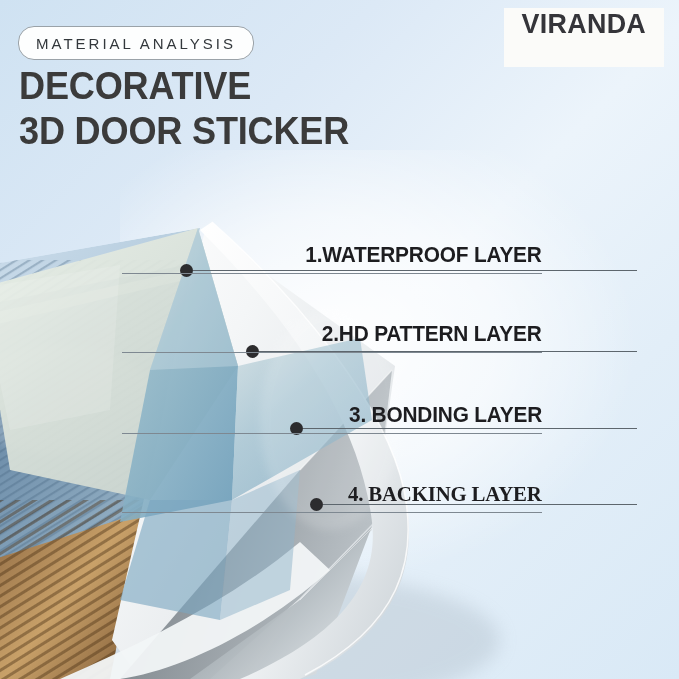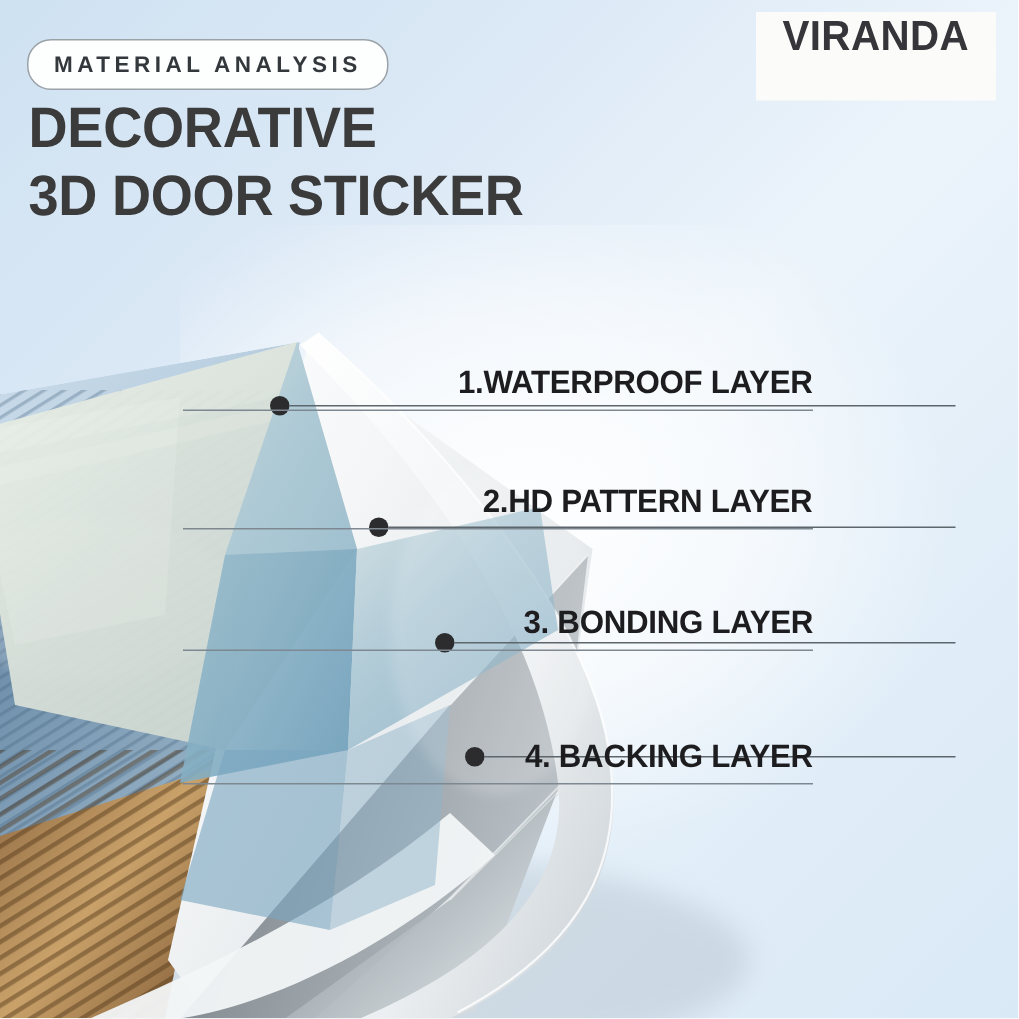--- a/index.html
+++ b/index.html
@@ -18,21 +18,21 @@
     pointer-events:none;
   }
 
   
   .badge{
     position:absolute;left:18px;top:26px;
     height:30px;box-sizing:border-box;
     padding:16px 17px;border:1px solid #9aa2a8;border-radius:16px;
     background:#fdfefe;
     display:flex;align-items:center;
-    font-size:15px;letter-spacing:3.0px;color:#33383c;font-weight:700;
+    font-size:15px;letter-spacing:3.0px;color:#33383c;font-weight:400;
     white-space:nowrap;
   }
   .title{
     position:absolute;left:19px;top:64px;width:470px;
     color:#3b3b3b;font-weight:bold;
     font-size:38px;line-height:45px;letter-spacing:-0.2px;
     transform:scaleX(.95);transform-origin:left top;
   }
   .title div{white-space:nowrap;}
   .logo-box{
@@ -60,21 +60,21 @@
     font-size:21.5px;font-weight:bold;color:#1d1d20;
     letter-spacing:-0.2px;white-space:nowrap;
     transform:scaleX(.97);transform-origin:right bottom;
   }
   .label-row .rule{
     display:block;height:1px;background:#7e8891;margin-top:5px;width:100%;
   }
   .r1{top:243px;}
   .r2{top:322px;text-decoration:underline;}
   .r3{top:403px;text-align:right;}
-  .r4{top:492px;}
+  .r4{top:482px;font-family:Liberation Serif, serif;}
 
   .dot{
     position:absolute;width:13px;height:13px;border-radius:50%;
     background:#2c2c2e;
   }
   .leader{position:absolute;height:1px;background:#5d666d;}
 </style>
 </head>
 <body>
 

